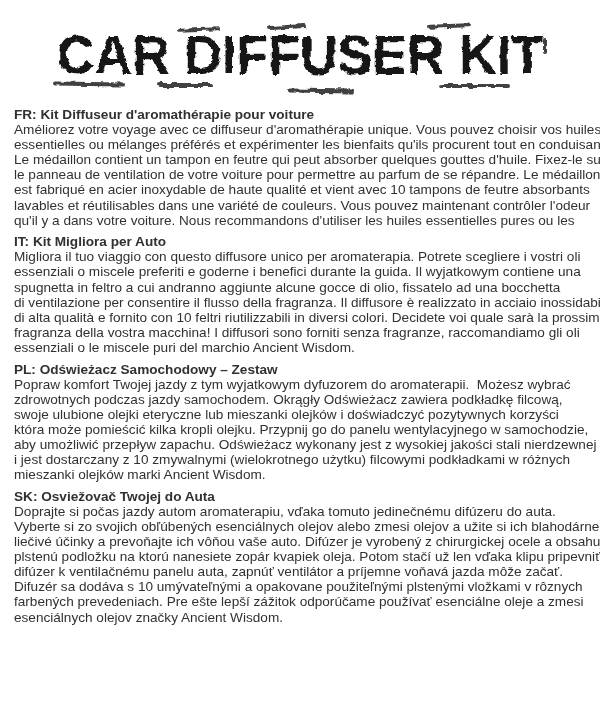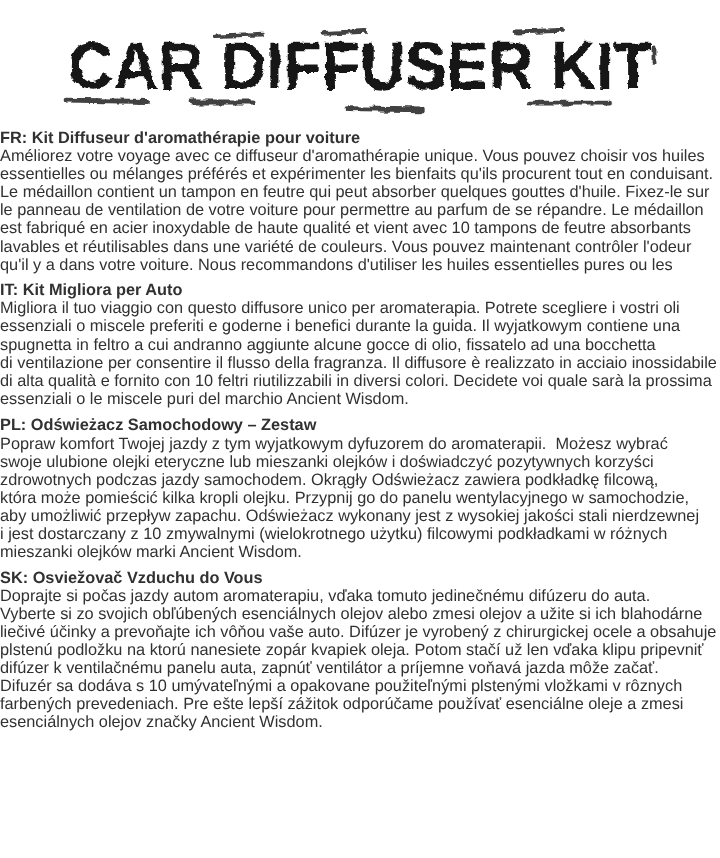--- a/index.html
+++ b/index.html
@@ -42,21 +42,21 @@
   .s3 { left: 428px; top: 24px; width: 42px; height: 4px; transform: rotate(-2deg); }
   .s4 { left: 53px;  top: 82px; width: 72px; height: 4px; transform: rotate(1deg); }
   .s5 { left: 158px; top: 83px; width: 55px; height: 4px; }
   .s6 { left: 288px; top: 89px; width: 66px; height: 4px; transform: rotate(1deg); }
   .s7 { left: 440px; top: 84px; width: 70px; height: 4px; }
   .s8 { left: 543px; top: 38px; width: 4px;  height: 16px; }
 
   
   main {
     position: absolute;
-    top: 107px; left: 0; right: 4px;
+    top: 107px; left: 14px; right: 4px;
     color: #313131;
     font-size: 13.6px;
     line-height: 15.1px;
   }
   section { margin: 0 0 6.5px 0; }
   h2.heading {
     margin: 0;
     font-size: 13.6px;
     line-height: 15.1px;
     font-weight: bold;
@@ -99,34 +99,35 @@
         <div class="line">lavables et réutilisables dans une variété de couleurs. Vous pouvez maintenant contrôler l'odeur</div>
         <div class="line">qu'il y a dans votre voiture. Nous recommandons d'utiliser les huiles essentielles pures ou les</div>
       </section>
       <section>
         <h2 class="heading">IT: Kit Migliora per Auto</h2>
         <div class="line">Migliora il tuo viaggio con questo diffusore unico per aromaterapia. Potrete scegliere i vostri oli</div>
         <div class="line">essenziali o miscele preferiti e goderne i benefici durante la guida. Il wyjatkowym contiene una</div>
         <div class="line">spugnetta in feltro a cui andranno aggiunte alcune gocce di olio, fissatelo ad una bocchetta</div>
         <div class="line">di ventilazione per consentire il flusso della fragranza. Il diffusore è realizzato in acciaio inossidabile</div>
         <div class="line">di alta qualità e fornito con 10 feltri riutilizzabili in diversi colori. Decidete voi quale sarà la prossima</div>
+        <div class="line">fragranza della vostra macchina! I diffusori sono forniti senza fragranze, raccomandiamo gli oli</div>
         <div class="line">essenziali o le miscele puri del marchio Ancient Wisdom.</div>
       </section>
       <section>
         <h2 class="heading">PL: Odświeżacz Samochodowy – Zestaw</h2>
         <div class="line">Popraw komfort Twojej jazdy z tym wyjatkowym dyfuzorem do aromaterapii.  Możesz wybrać</div>
+        <div class="line">zdrowotnych podczas jazdy samochodem. Okrągły Odświeżacz zawiera podkładkę filcową,</div>
         <div class="line">swoje ulubione olejki eteryczne lub mieszanki olejków i doświadczyć pozytywnych korzyści</div>
-        <div class="line">zdrowotnych podczas jazdy samochodem. Okrągły Odświeżacz zawiera podkładkę filcową,</div>
         <div class="line">która może pomieścić kilka kropli olejku. Przypnij go do panelu wentylacyjnego w samochodzie,</div>
         <div class="line">aby umożliwić przepływ zapachu. Odświeżacz wykonany jest z wysokiej jakości stali nierdzewnej</div>
         <div class="line">i jest dostarczany z 10 zmywalnymi (wielokrotnego użytku) filcowymi podkładkami w różnych</div>
         <div class="line">mieszanki olejków marki Ancient Wisdom.</div>
       </section>
       <section>
-        <h2 class="heading">SK: Osviežovač Vzduchu do Vous</h2>
+        <h2 class="heading">SK: Osviežovač Twojej do Auta</h2>
         <div class="line">Doprajte si počas jazdy autom aromaterapiu, vďaka tomuto jedinečnému difúzeru do auta.</div>
         <div class="line">Vyberte si zo svojich obľúbených esenciálnych olejov alebo zmesi olejov a užite si ich blahodárne</div>
         <div class="line">liečivé účinky a prevoňajte ich vôňou vaše auto. Difúzer je vyrobený z chirurgickej ocele a obsahuje</div>
         <div class="line">plstenú podložku na ktorú nanesiete zopár kvapiek oleja. Potom stačí už len vďaka klipu pripevniť</div>
         <div class="line">difúzer k ventilačnému panelu auta, zapnúť ventilátor a príjemne voňavá jazda môže začať.</div>
         <div class="line">Difuzér sa dodáva s 10 umývateľnými a opakovane použiteľnými plstenými vložkami v rôznych</div>
         <div class="line">farbených prevedeniach. Pre ešte lepší zážitok odporúčame používať esenciálne oleje a zmesi</div>
         <div class="line">esenciálnych olejov značky Ancient Wisdom.</div>
       </section>
     </main>

